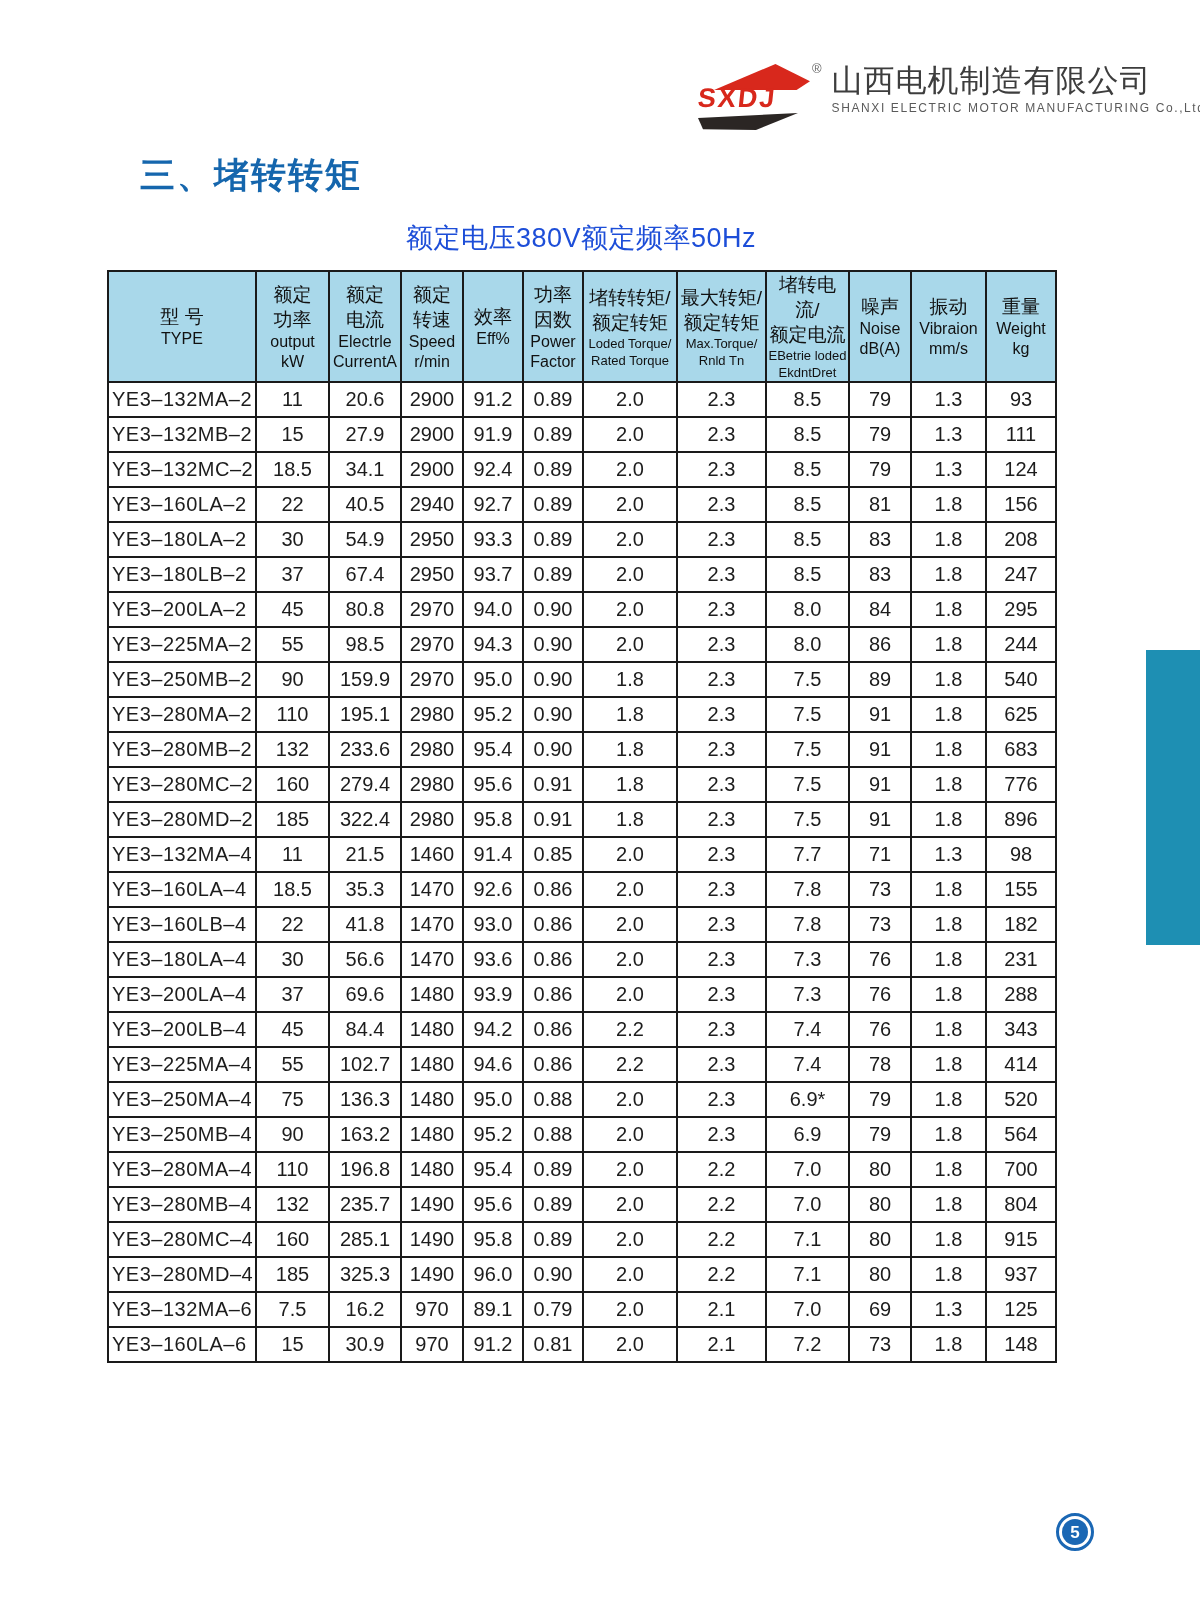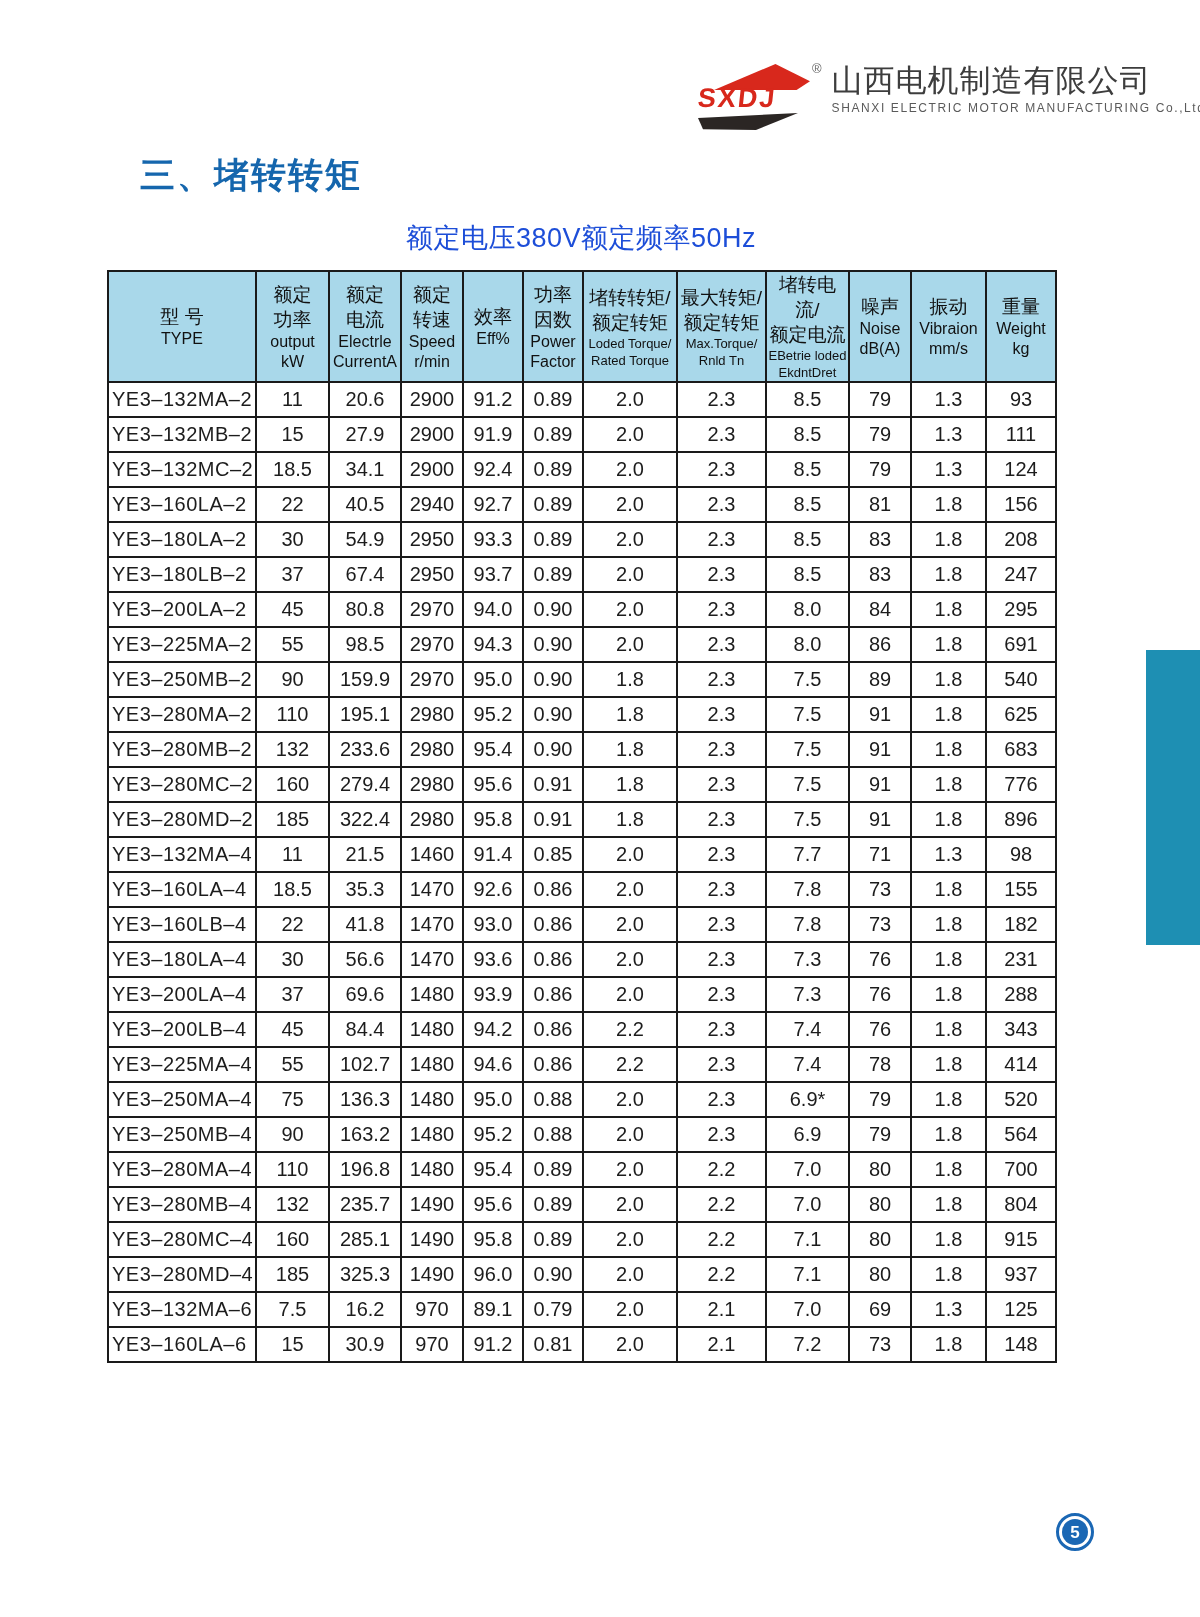--- a/index.html
+++ b/index.html
@@ -263,21 +263,21 @@
           <td>55</td>
           <td>98.5</td>
           <td>2970</td>
           <td>94.3</td>
           <td>0.90</td>
           <td>2.0</td>
           <td>2.3</td>
           <td>8.0</td>
           <td>86</td>
           <td>1.8</td>
-          <td>691</td>
+          <td>244</td>
         </tr>
         <tr>
           <td>YE3–250MB–2</td>
           <td>90</td>
           <td>159.9</td>
           <td>2970</td>
           <td>95.0</td>
           <td>0.90</td>
           <td>1.8</td>
           <td>2.3</td>

